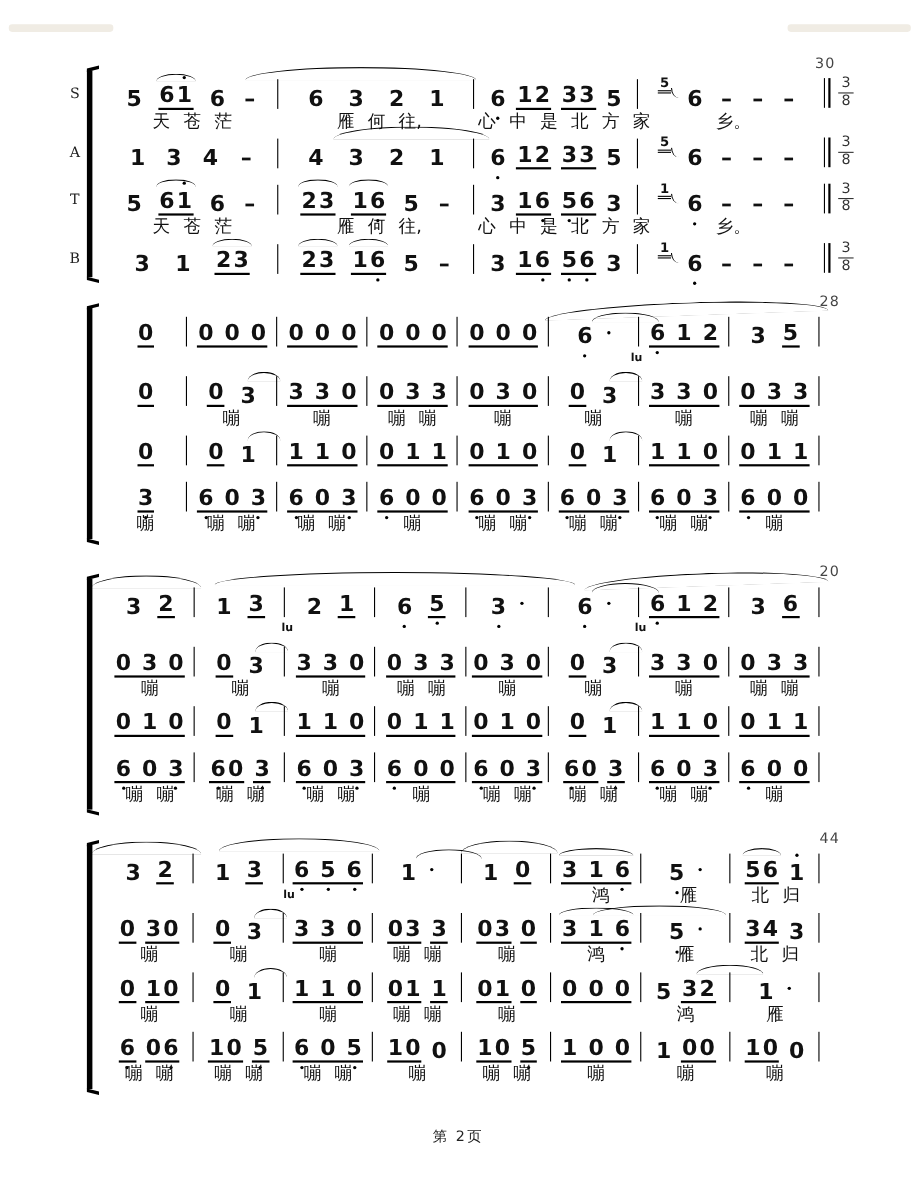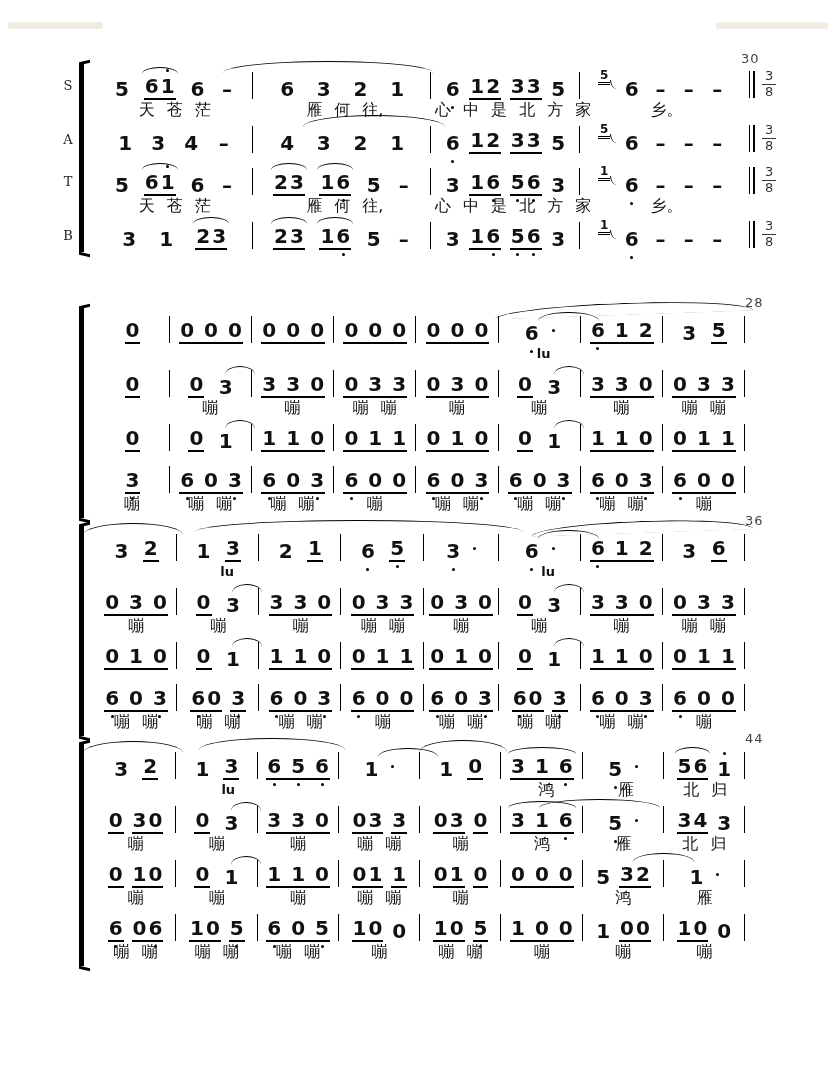--- a/index.html
+++ b/index.html
@@ -31,21 +31,21 @@
 
   .vlabel{position:absolute;left:-34px;bottom:7px;font-family:"DejaVu Serif",serif;
           font-size:13px;color:#222;width:14px;text-align:center;}
 
   .ncell{position:relative;display:flex;justify-content:space-evenly;align-items:flex-end;
          padding:0 5px;min-width:0;}
   .ncell::after{content:"";position:absolute;right:0;bottom:1px;height:27px;width:1px;background:#000;}
   .ncell.nobar::after{display:none;}
   .lcell{text-align:center;font-size:16px;line-height:20px;color:#111;word-spacing:7px;
          white-space:nowrap;min-width:0;}
-  .lcell.lu{text-align:center;padding-left:14px;font-size:13px;font-weight:700;word-spacing:0;}
+  .lcell.lu{text-align:right;padding-left:14px;font-size:10px;font-weight:700;word-spacing:0;}
 
   .grp{position:relative;display:inline-flex;align-items:flex-end;gap:10px;padding:0 1px;}
   .grp.k{gap:2px;}
   .grp.u{border-bottom:2px solid #000;padding-bottom:1px;}
   .grp.tie::before{content:"";position:absolute;left:-2px;right:-2px;top:-9px;height:6px;
       border-top:1.6px solid #000;border-radius:50% 50% 0 0 / 100% 100% 0 0;}
   .grp.slur::after{content:"";position:absolute;left:45%;top:-11px;width:190%;height:8px;
       border-top:1.6px solid #000;border-radius:50% 50% 0 0 / 100% 100% 0 0;pointer-events:none;}
 
   .tok{position:relative;font-size:20px;font-weight:700;line-height:21px;font-family:"DejaVu Sans",sans-serif;}
@@ -387,21 +387,21 @@
             <div class="dbar"></div>
             <div class="frac">
               <div class="ftop">3</div>
               <div class="fbot">8</div>
             </div>
           </div>
         </div>
         <div class="longarc" style="left: 128px; width: 210px; top: -7px;"></div>
         <div class="longarc" style="left: 208px; width: 142px; top: 47px;"></div>
       </section>
-      <section class="system" style="top: 312px;">
+      <section class="system" style="top: 284px;">
         <div class="bracket"></div>
         <span class="mnum" style="left: 650px;">28</span>
         <div class="nrow">
           <div class="ncell" style="flex: 0.9 1 0px;">
             <span class="grp u">
               <span class="tok">0</span>
             </span>
           </div>
           <div class="ncell" style="flex: 1 1 0px;">
             <span class="grp u">
@@ -652,21 +652,21 @@
           <div class="lcell" style="flex: 1 1 0px;">嘣</div>
           <div class="lcell" style="flex: 1 1 0px;">嘣 嘣</div>
           <div class="lcell" style="flex: 1 1 0px;">嘣 嘣</div>
           <div class="lcell" style="flex: 1 1 0px;">嘣 嘣</div>
           <div class="lcell" style="flex: 1 1 0px;">嘣</div>
         </div>
         <div class="longarc" style="left: 400px; width: 258px; top: -9px; transform: rotate(-2deg);"></div>
       </section>
       <section class="system" style="top: 530px;">
         <div class="bracket"></div>
-        <span class="mnum" style="left: 650px;">36</span>
+        <span class="mnum" style="left: 650px;">20</span>
         <div class="nrow">
           <div class="ncell" style="flex: 1 1 0px;">
             <span class="grp">
               <span class="tok">3</span>
             </span>
             <span class="grp u">
               <span class="tok">2</span>
             </span>
           </div>
           <div class="ncell" style="flex: 1 1 0px;">
@@ -930,21 +930,21 @@
           <div class="lcell" style="flex: 1 1 0px;">嘣</div>
           <div class="lcell" style="flex: 0.9 1 0px;">嘣 嘣</div>
           <div class="lcell" style="flex: 1 1 0px;">嘣 嘣</div>
           <div class="lcell" style="flex: 1 1 0px;">嘣 嘣</div>
           <div class="lcell" style="flex: 1 1 0px;">嘣</div>
         </div>
         <div class="longarc" style="left: -12px; width: 100px; top: -7px;"></div>
         <div class="longarc" style="left: 100px; width: 328px; top: -10px;"></div>
         <div class="longarc" style="left: 436px; width: 222px; top: -9px; transform: rotate(-2deg);"></div>
       </section>
-      <section class="system" style="top: 748px;">
+      <section class="system" style="top: 772px;">
         <div class="bracket"></div>
         <span class="mnum" style="left: 650px;">44</span>
         <div class="nrow">
           <div class="ncell" style="flex: 1 1 0px;">
             <span class="grp">
               <span class="tok">3</span>
             </span>
             <span class="grp u">
               <span class="tok">2</span>
             </span>
@@ -1242,13 +1242,14 @@
           <div class="lcell" style="flex: 1 1 0px;">嘣</div>
           <div class="lcell" style="flex: 1 1 0px;">嘣</div>
           <div class="lcell" style="flex: 1 1 0px;">嘣</div>
         </div>
         <div class="longarc" style="left: -12px; width: 100px; top: -7px;"></div>
         <div class="longarc" style="left: 104px; width: 146px; top: -10px;"></div>
         <div class="longarc" style="left: 324px; width: 88px; top: -8px;"></div>
       </section>
     </div>
 
+  <div class="footer">第 2页</div>
 </div>
 
 </body></html>

